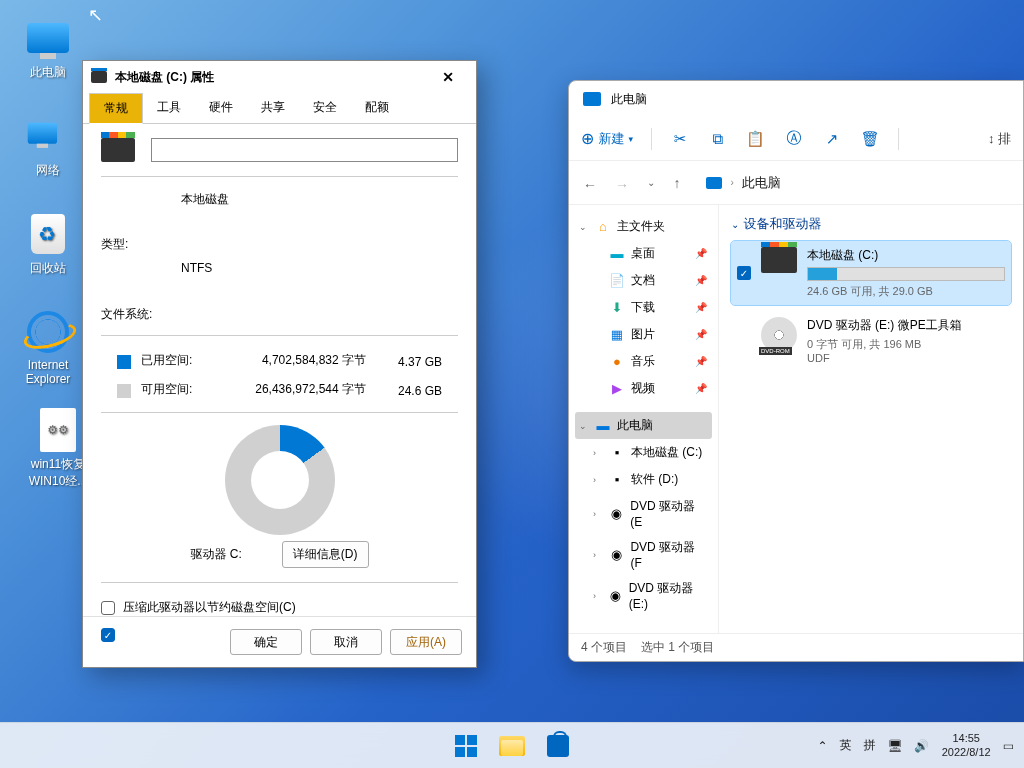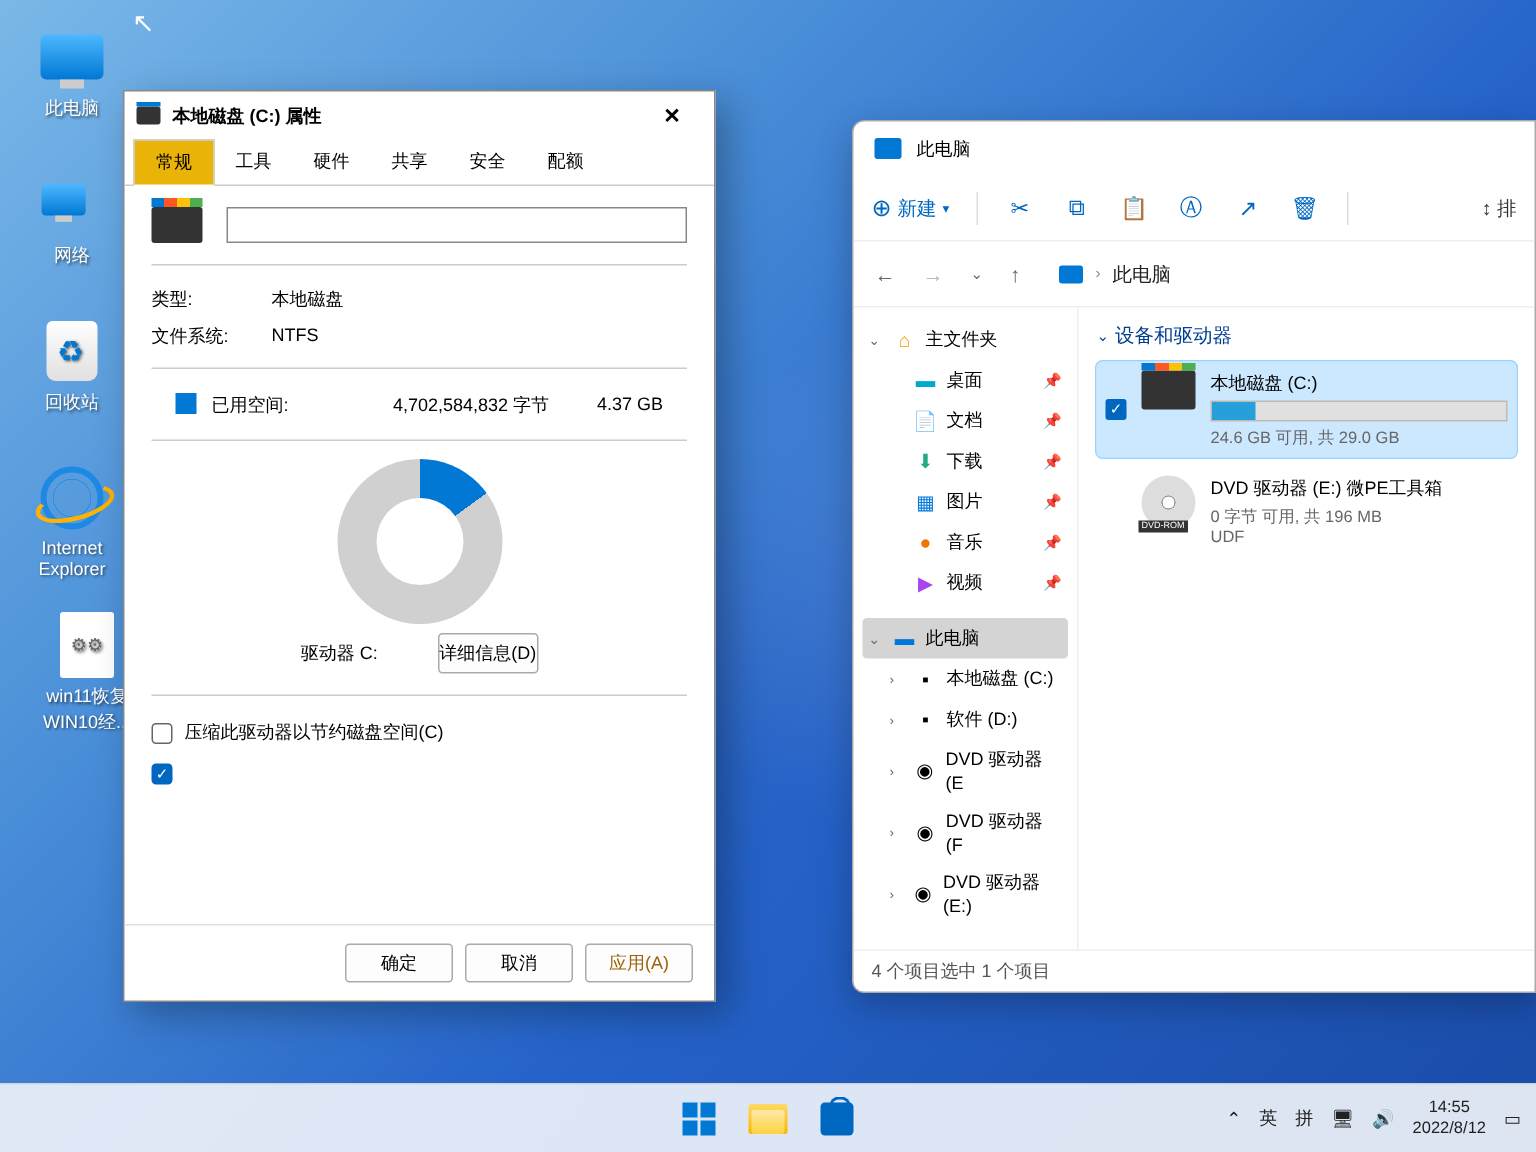--- a/index.html
+++ b/index.html
@@ -28,31 +28,31 @@
 .props-close { margin-left: auto; width: 40px; height: 28px; display: flex; align-items: center; justify-content: center; font-size: 14px; cursor: pointer; }
 .tabs { display: flex; border-bottom: 1px solid #ccc; padding: 0 6px; font-size: 12px; }
 .tab { padding: 6px 14px; cursor: pointer; }
 .tab.active { border: 1px solid #ccc; border-bottom: 1px solid #fff; margin-bottom: -1px; background: #eab308; }
 .props-body { padding: 14px 18px; font-size: 12px; }
 .drive-header { display: flex; align-items: center; gap: 16px; margin-bottom: 14px; }
 .drive-header-icon { width: 34px; height: 24px; background: #333; border-radius: 2px; position: relative; }
 .drive-header-icon::before { content: ""; position: absolute; top: -6px; left: 0; width: 34px; height: 6px; background: linear-gradient(90deg, #0078d4 25%, #ff5722 25% 50%, #ffc107 50% 75%, #4caf50 75%); }
 .drive-name-input { flex: 1; height: 24px; border: 1px solid #888; padding: 0 6px; font-size: 12px; }
 .info-row { display: flex; padding: 4px 0; }
-.info-row .lbl { width: 80px; }
+.info-row .lbl { width: 80px; margin-top: 45px; }
 .hr { border-top: 1px solid #ccc; margin: 8px 0 10px; }
-.space-row { display: flex; align-items: flex-start; padding: 6px 16px; }
+.space-row { display: flex; align-items: flex-end; padding: 6px 16px; }
 .space-swatch { width: 14px; height: 14px; margin-right: 10px; }
 .space-row .lbl { width: 72px; }
 .space-row .bytes { flex: 1; text-align: right; padding-right: 14px; }
 .space-row .gb { width: 62px; text-align: right; }
 .donut { width: 110px; height: 110px; border-radius: 50%; margin: 12px auto 6px; background: conic-gradient(#0078d4 0deg 54deg, #d0d0d0 54deg 360deg); position: relative; }
 .donut::after { content: ""; position: absolute; top: 26px; left: 26px; width: 58px; height: 58px; background: #fff; border-radius: 50%; }
 .drive-label-row { display: flex; align-items: center; justify-content: center; gap: 40px; margin-bottom: 14px; }
-.detail-btn { border: 1px solid #aaa; background: #fdfdfd; padding: 4px 0; font-size: 12px; border-radius: 3px; cursor: pointer; }
+.detail-btn { border: 1px solid #aaa; background: #fdfdfd; padding: 4px 10px; font-size: 12px; border-radius: 3px; cursor: pointer; }
 .chk-row { display: flex; align-items: center; gap: 8px; padding: 6px 0; font-size: 12px; }
 .chk { width: 14px; height: 14px; border: 1px solid #666; border-radius: 3px; display: inline-flex; align-items: center; justify-content: center; }
 .chk.checked { background: #0067c0; border-color: #0067c0; color: #fff; font-size: 10px; }
 .props-footer { position: absolute; bottom: 0; left: 0; right: 0; padding: 12px 14px; display: flex; justify-content: flex-end; gap: 8px; border-top: 1px solid #e0e0e0; }
 .btn { min-width: 72px; height: 26px; border: 1px solid #aaa; background: #fdfdfd; font-size: 12px; border-radius: 3px; cursor: pointer; }
 .btn.disabled { color: #a16207; }
 
 
 .explorer { position: absolute; left: 568px; top: 80px; width: 456px; height: 582px; background: #fff; border: 1px solid #aaa; border-radius: 8px 0 0 8px; box-shadow: 0 8px 24px rgba(0,0,0,0.25); z-index: 40; overflow: hidden; display: flex; flex-direction: column; }
 .exp-title { height: 36px; display: flex; align-items: center; padding: 0 14px; font-size: 12px; gap: 10px; }
@@ -81,21 +81,21 @@
 .drive-item .chk-sm { width: 14px; height: 14px; background: #0067c0; color: #fff; font-size: 10px; display: flex; align-items: center; justify-content: center; border-radius: 2px; align-self: center; }
 .drive-ico-c { width: 36px; height: 26px; background: #333; border-radius: 2px; position: relative; }
 .drive-ico-c::before { content: ""; position: absolute; top: -5px; left: 0; width: 36px; height: 5px; background: linear-gradient(90deg, #0078d4 25%, #ff5722 25% 50%, #ffc107 50% 75%, #4caf50 75%); }
 .drive-ico-dvd { width: 36px; height: 36px; border-radius: 50%; background: radial-gradient(circle, #fff 15%, #999 16% 18%, #ddd 19% 90%, #888 91%); position: relative; }
 .drive-ico-dvd::after { content: "DVD-ROM"; position: absolute; bottom: -2px; left: -2px; font-size: 6px; background: #333; color: #fff; padding: 1px 2px; }
 .drive-info { flex: 1; }
 .drive-info .name { margin-bottom: 3px; }
 .drive-info .bar { height: 14px; background: #e0e0e0; border: 1px solid #bbb; margin-bottom: 3px; position: relative; }
 .drive-info .bar .fill { height: 100%; background: #26a0da; }
 .drive-info .sub { color: #666; font-size: 11px; }
-.exp-status { height: 28px; border-top: 1px solid #eee; display: flex; align-items: center; padding: 0 12px; font-size: 12px; color: #555; }
+.exp-status { height: 28px; border-top: 1px solid #eee; display: flex; align-items: center; padding: 0 12px; gap: 14px; font-size: 12px; color: #555; }
 
 
 .taskbar { position: absolute; bottom: 0; left: 0; right: 0; height: 46px; background: rgba(238,242,248,0.92); backdrop-filter: blur(10px); display: flex; align-items: center; border-top: 1px solid rgba(0,0,0,0.08); }
 .tb-center { position: absolute; left: 50%; transform: translateX(-50%); display: flex; gap: 6px; }
 .tb-app { width: 40px; height: 40px; display: flex; align-items: center; justify-content: center; border-radius: 4px; cursor: pointer; }
 .start-ico { width: 22px; height: 22px; display: grid; grid-template-columns: 1fr 1fr; grid-template-rows: 1fr 1fr; gap: 2px; }
 .start-ico span { background: #0078d4; }
 .folder-ico { width: 26px; height: 20px; background: linear-gradient(#ffd968, #f7b500); border-radius: 2px; position: relative; }
 .folder-ico::before { content: ""; position: absolute; bottom: 0; left: 2px; width: 22px; height: 16px; background: linear-gradient(#ffe9a8, #ffd23f); border-radius: 2px; }
 .store-ico { width: 22px; height: 22px; background: #0067c0; border-radius: 3px; position: relative; }
@@ -313,20 +313,26 @@
         <span class="lbl">文件系统:</span>
         <span>NTFS</span>
       </div>
     <div class="hr"></div>
     <div class="space-row">
       <div class="space-swatch" style="background:#0078d4"></div>
       <span class="lbl">已用空间:</span>
       <span class="bytes">4,702,584,832 字节</span>
       <span class="gb">4.37 GB</span>
     </div>
+    <div class="space-row">
+      <div class="space-swatch" style="background:#d0d0d0"></div>
+      <span class="lbl">可用空间:</span>
+      <span class="bytes">26,436,972,544 字节</span>
+      <span class="gb">24.6 GB</span>
+    </div>
     <div class="hr"></div>
     <div class="donut"></div>
     <div class="drive-label-row">
       <span>驱动器 C:</span>
       <button class="detail-btn">详细信息(D)</button>
     </div>
     <div class="hr"></div>
     <div class="chk-row">
       <span class="chk"></span>
       <span>压缩此驱动器以节约磁盘空间(C)</span>

